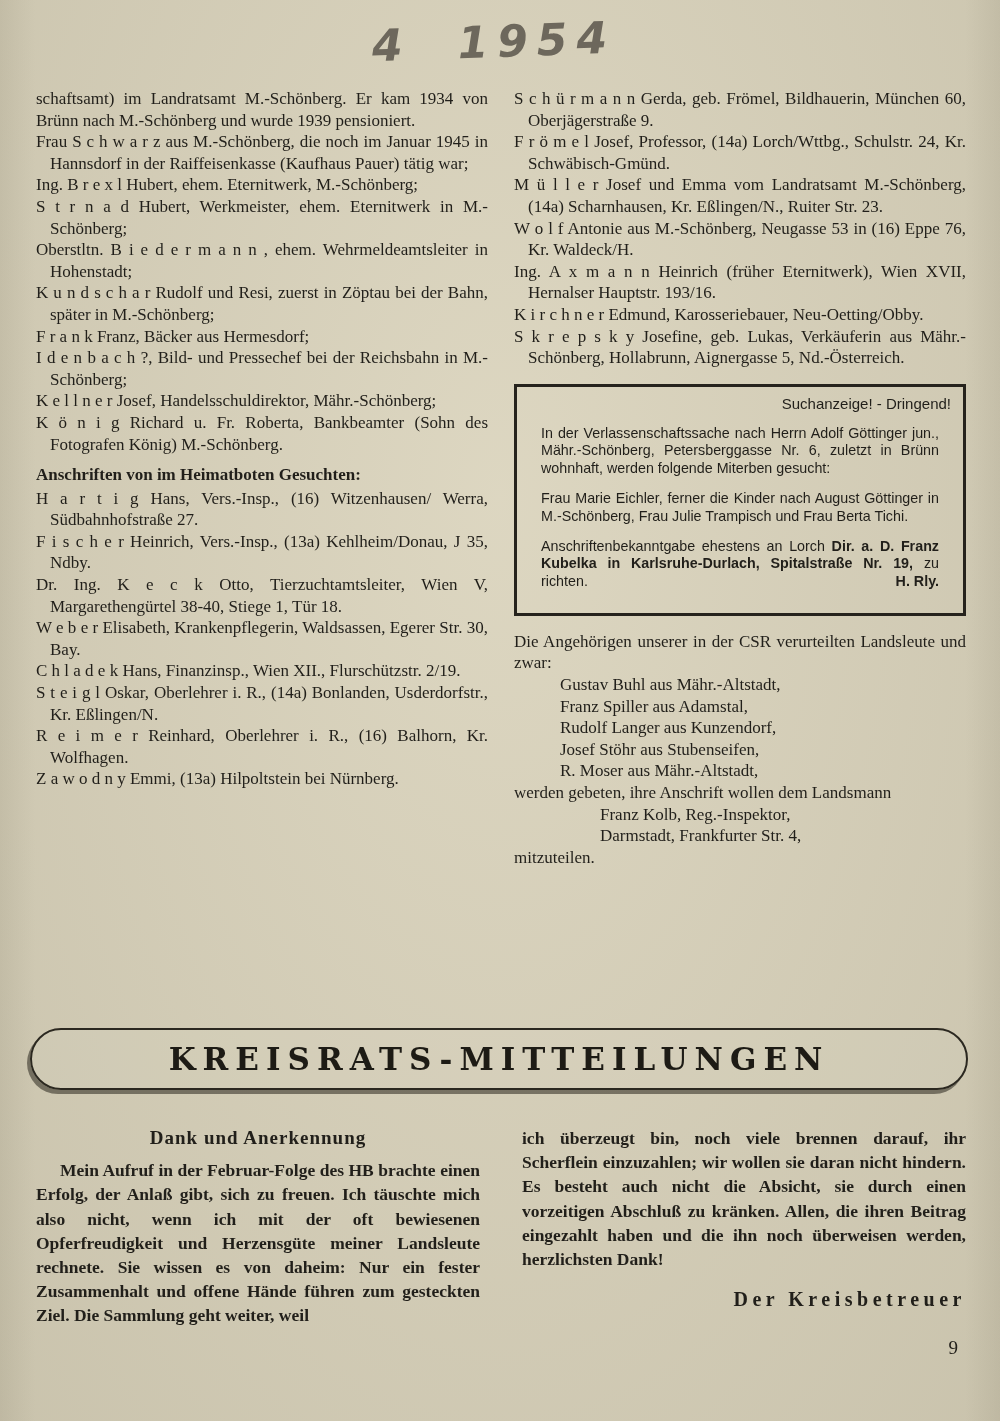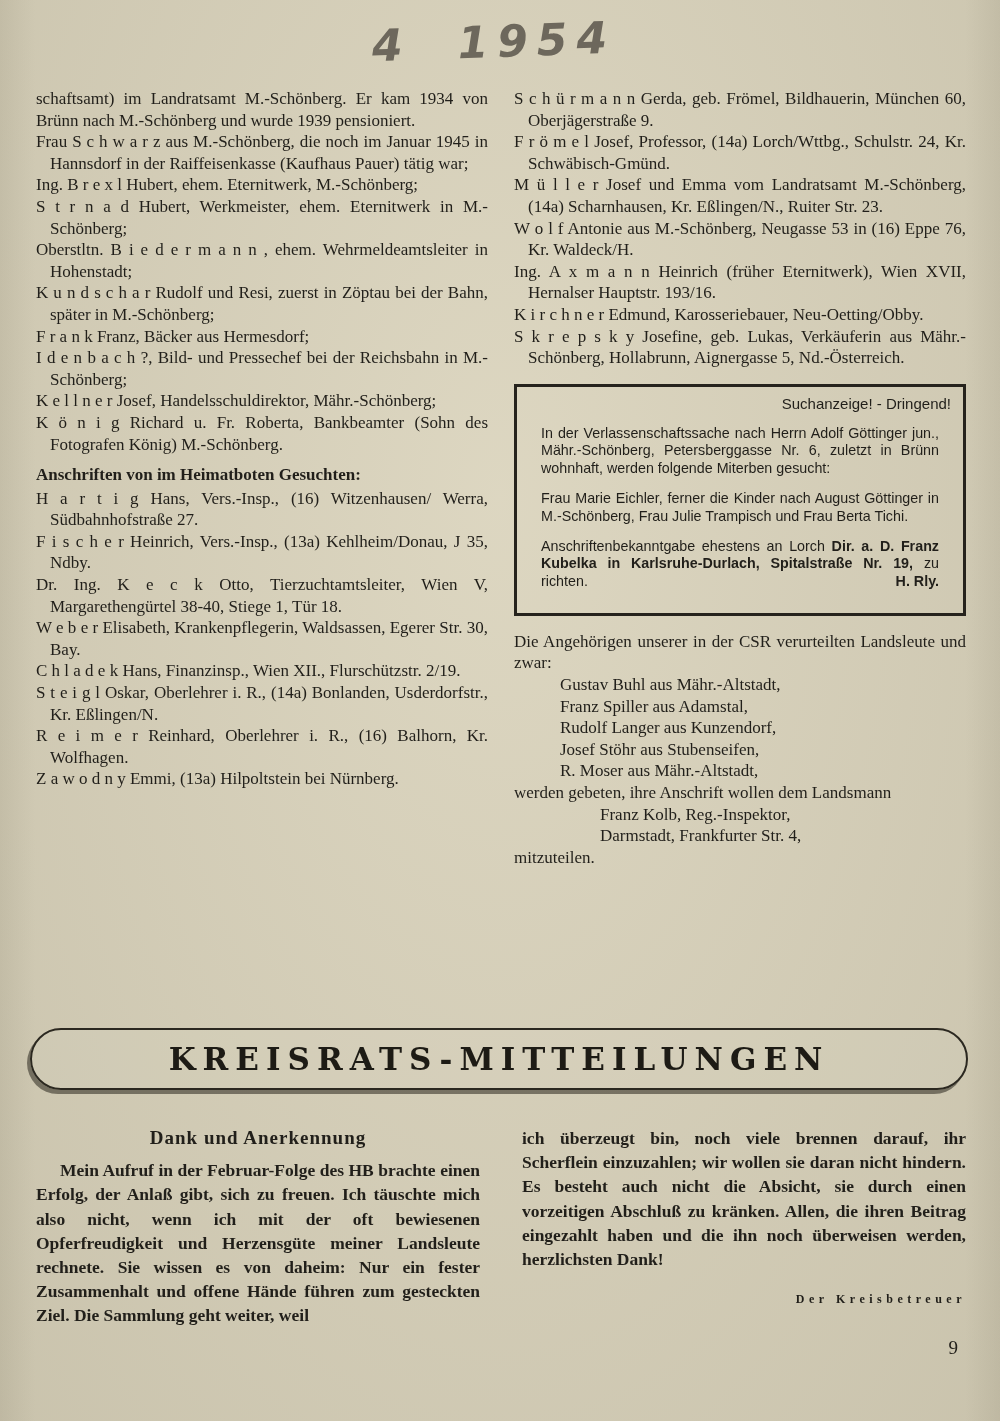--- a/index.html
+++ b/index.html
@@ -106,21 +106,21 @@
     font-size: 19px;
     letter-spacing: 1px;
     margin: 0 0 8px;
   }
   .bottom-para { margin: 0; }
   .bottom-para.first-indent { text-indent: 24px; }
   .signature {
     text-align: right;
     letter-spacing: 4.5px;
     margin-top: 16px;
-    font-size: 12px;
+    font-size: 20px;
   }
   .page-number {
     position: absolute;
     right: 42px;
     bottom: 62px;
     font-size: 19px;
   }
 </style>
 </head>
 <body>

